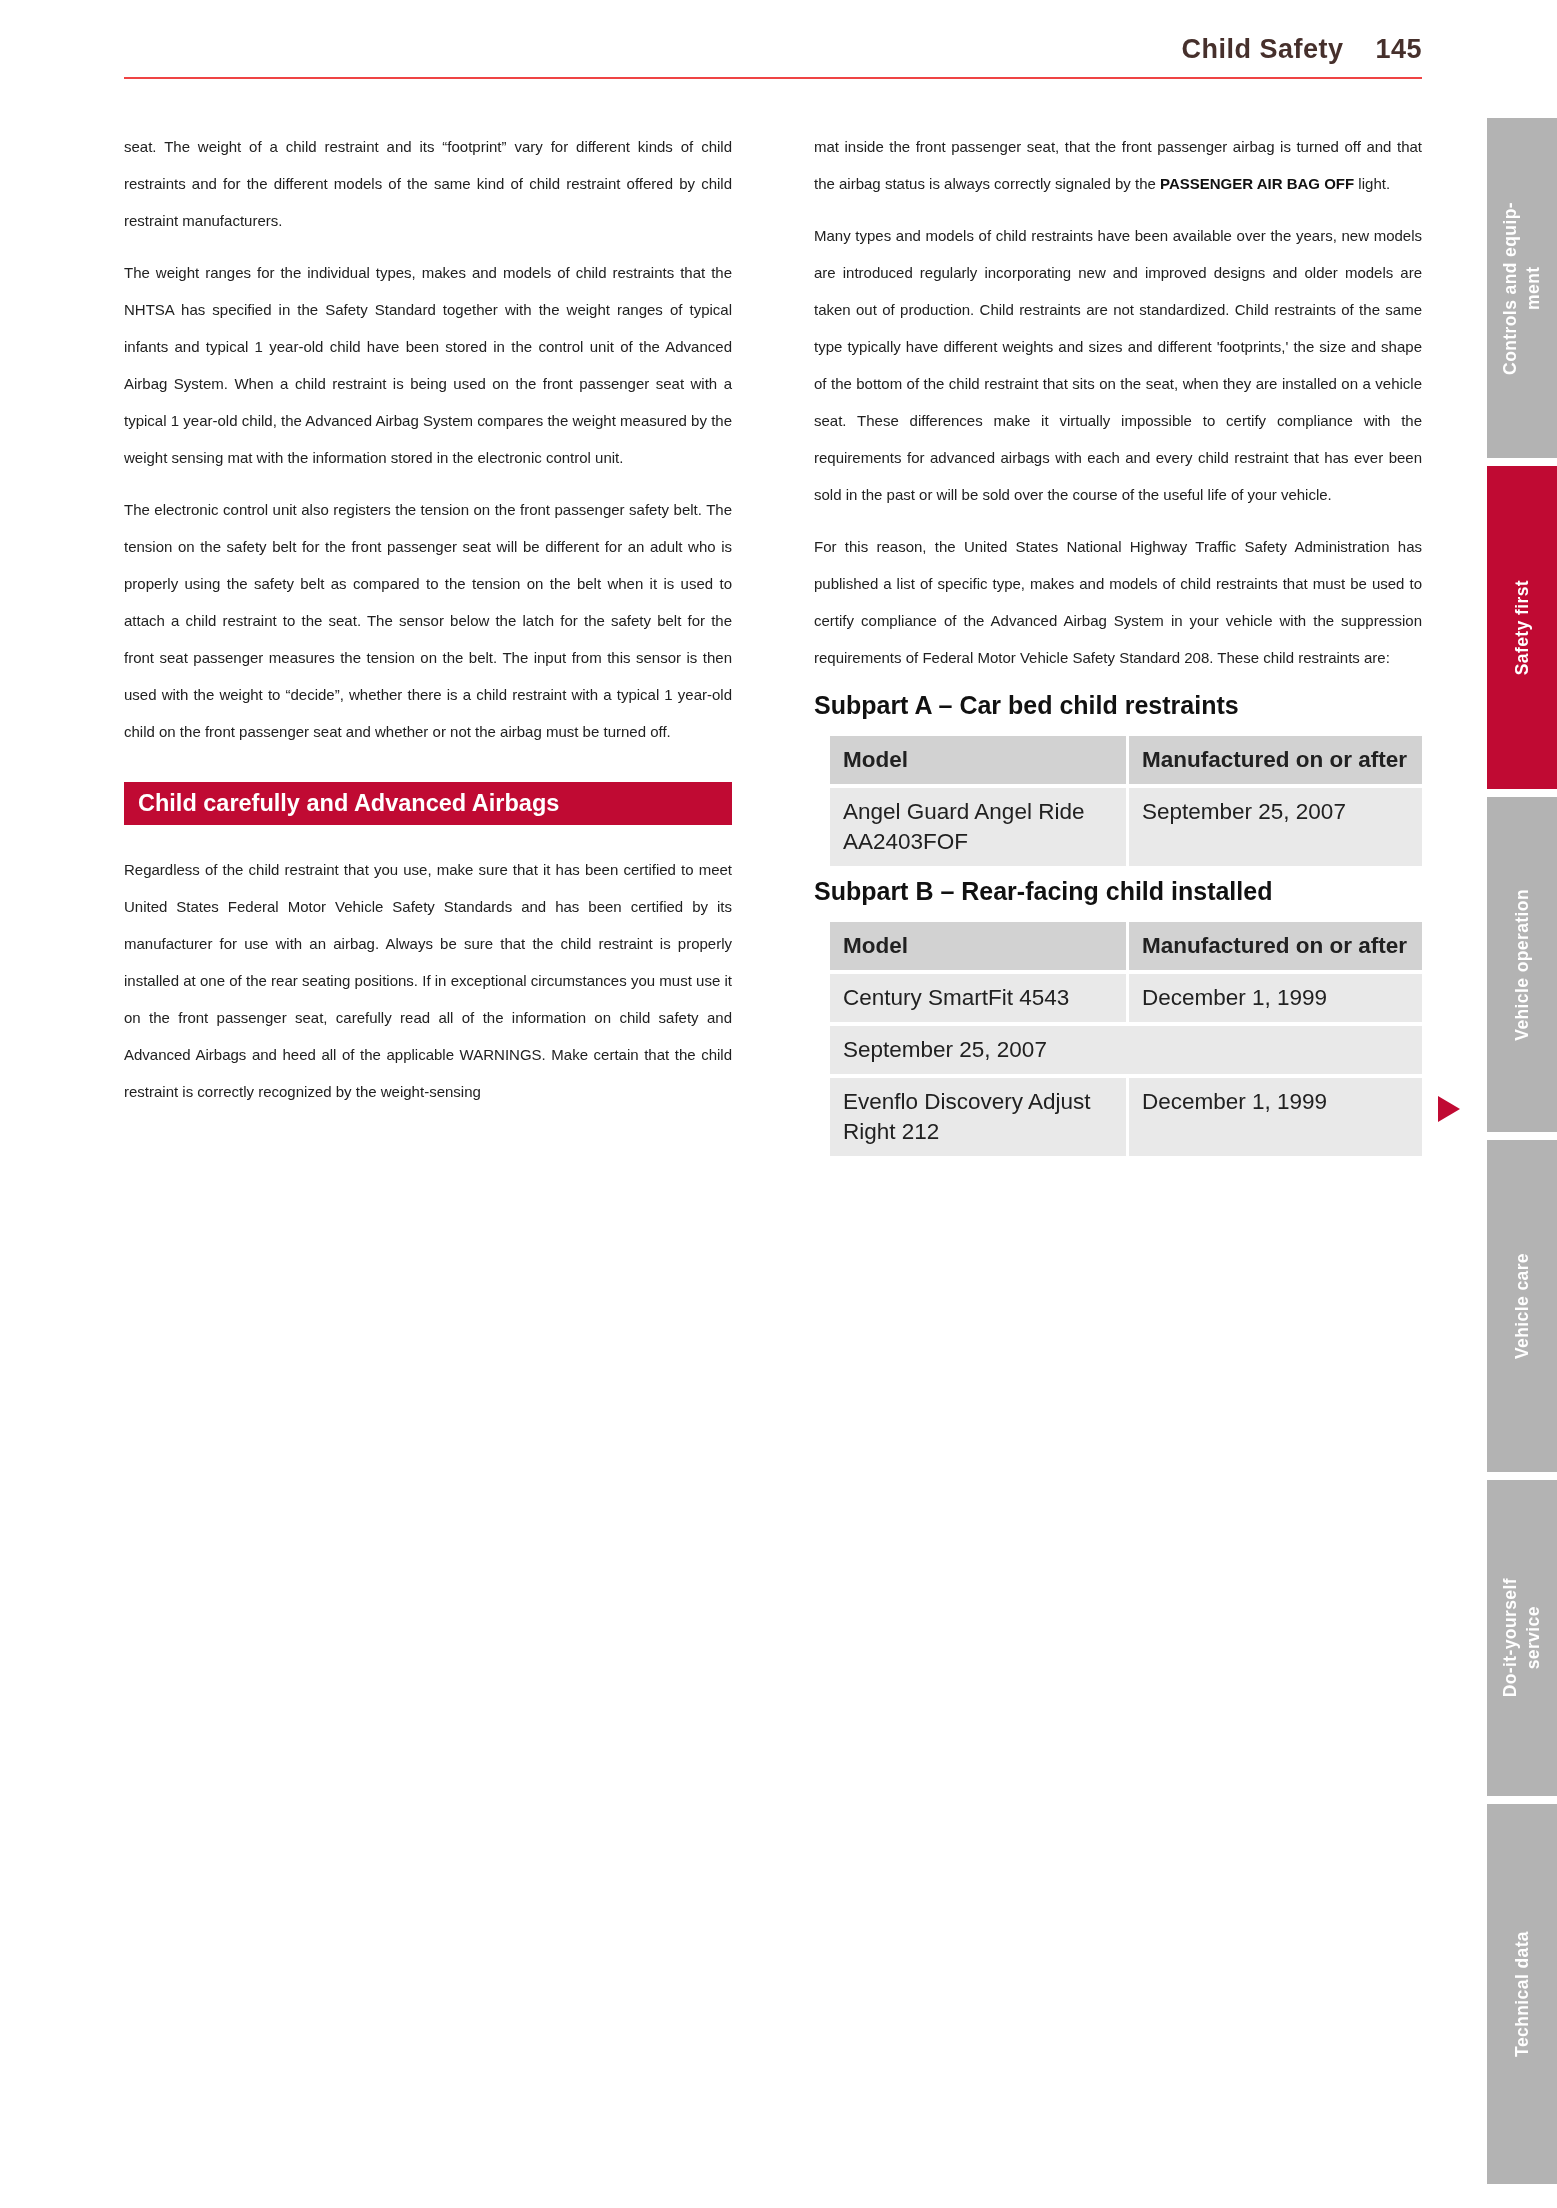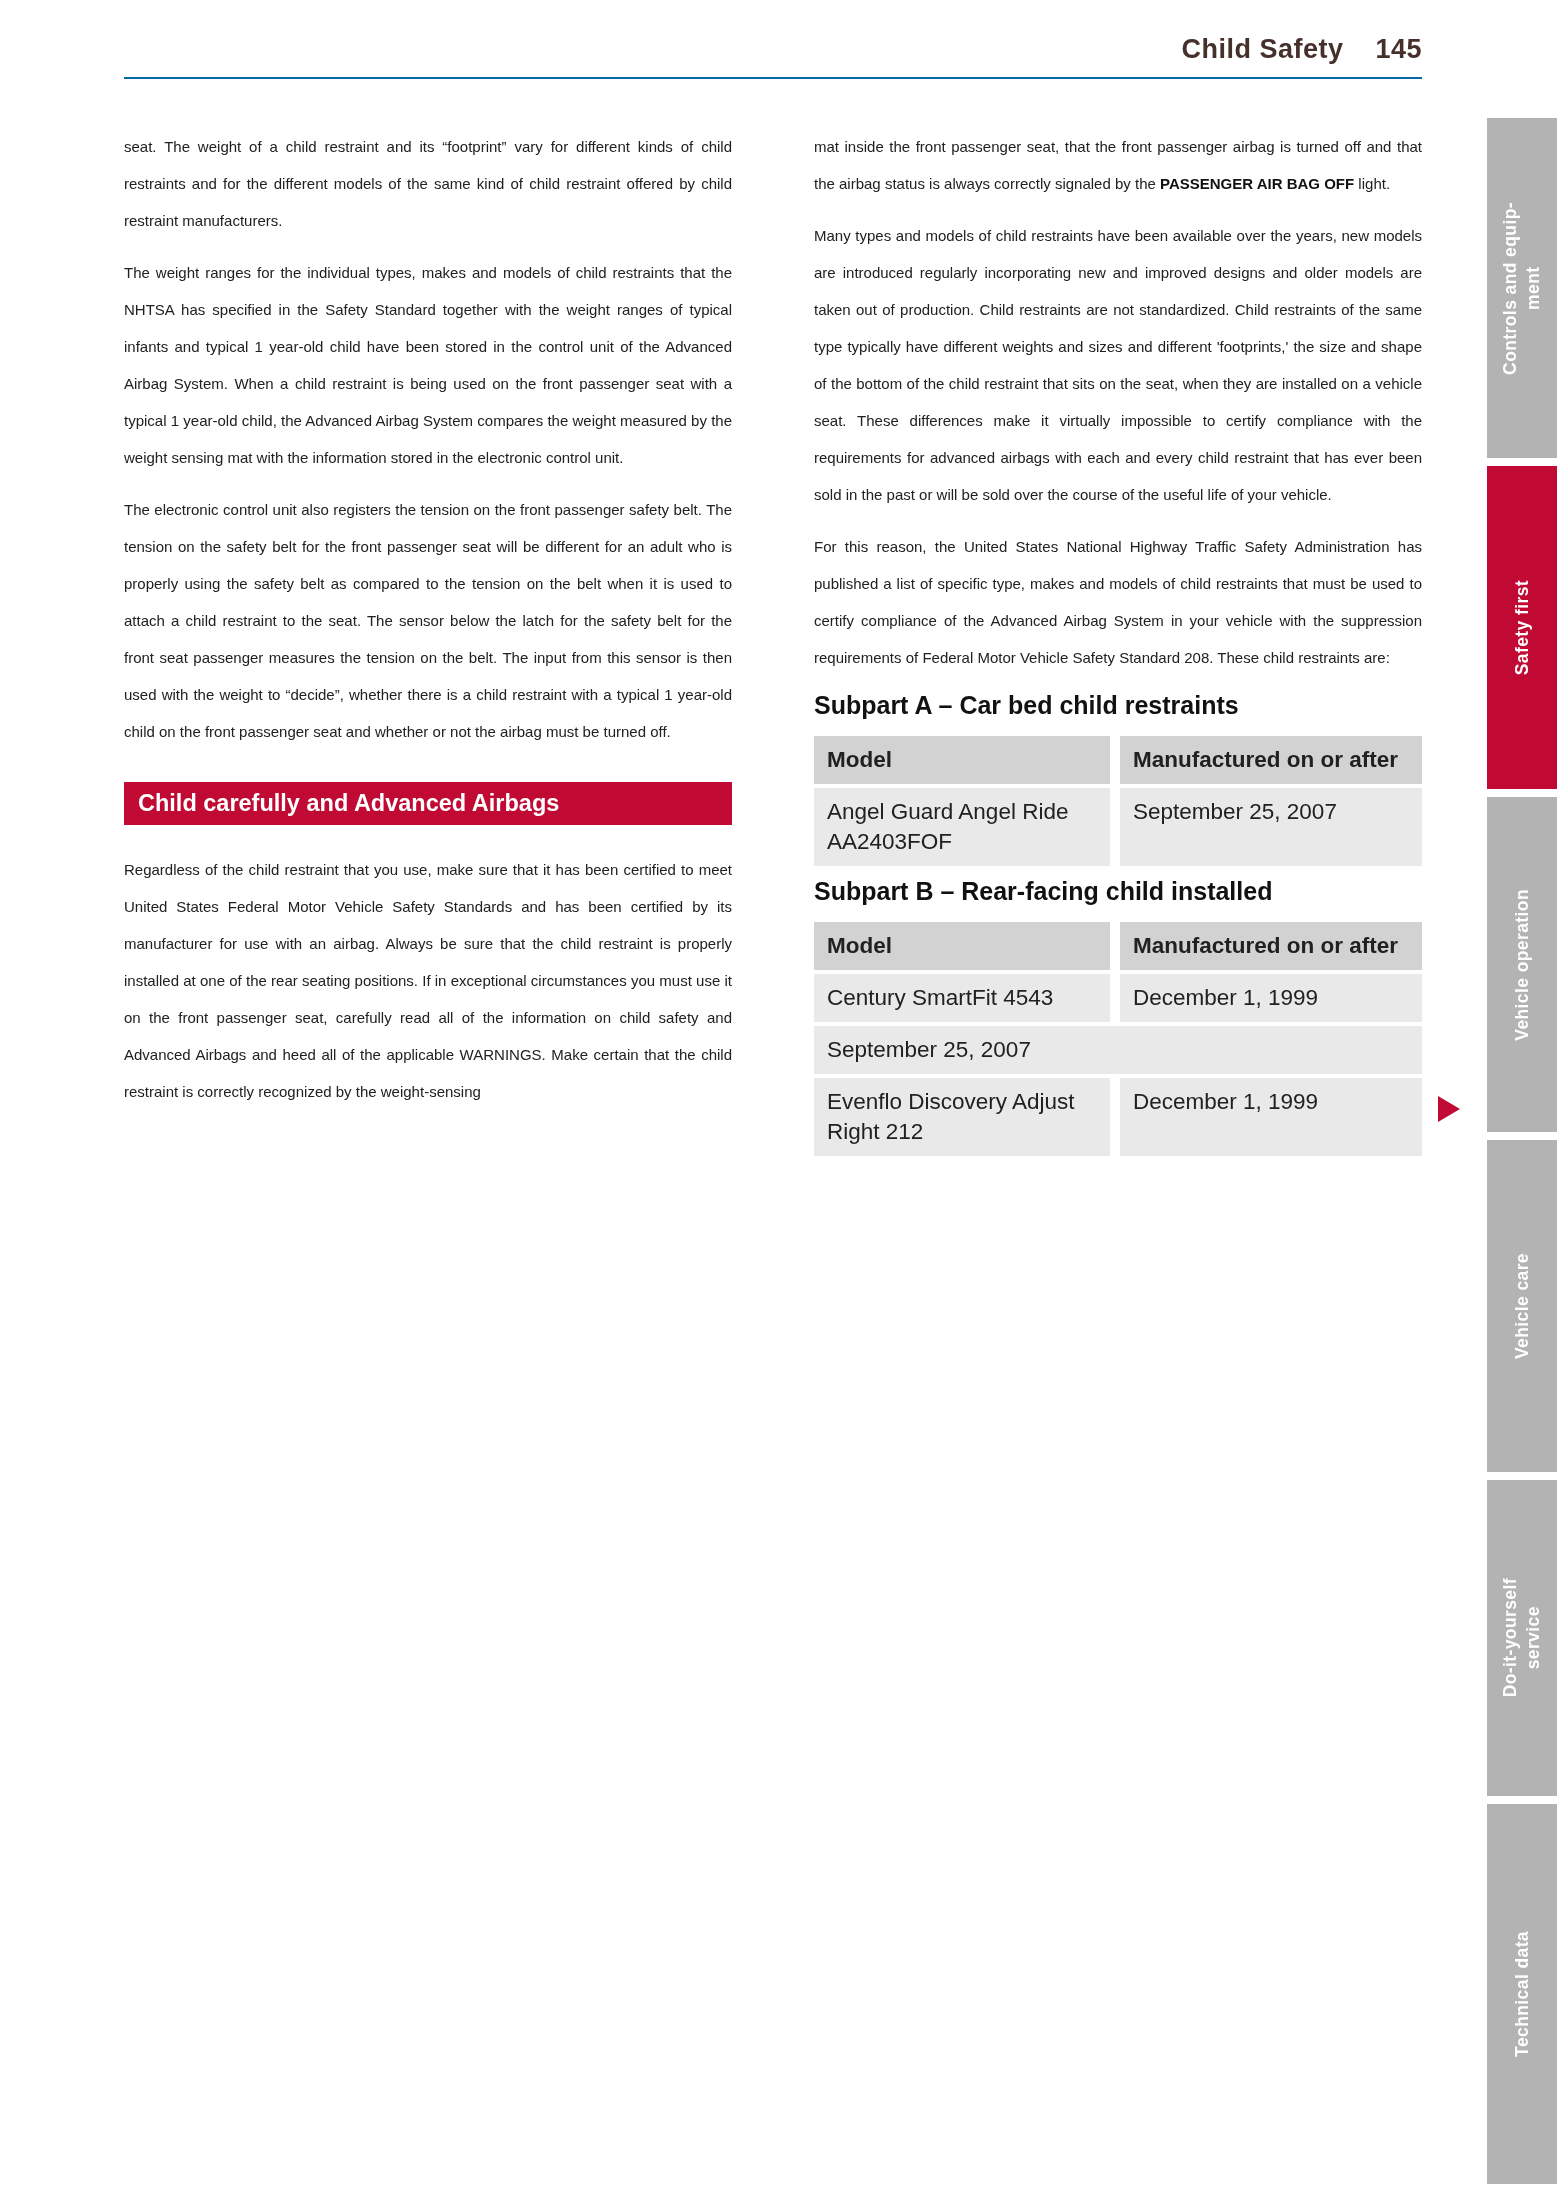--- a/index.html
+++ b/index.html
@@ -13,21 +13,21 @@
     color: #212121;
     overflow: hidden;
   }
 
   
   .page-header {
     position: absolute;
     top: 34px; left: 124px; width: 1298px;
     text-align: right;
     padding-bottom: 12px;
-    border-bottom: 2px solid #0369a1;
+    border-bottom: 2px solid #ef4444;
     font-weight: bold;
     font-size: 27px;
     color: #46302c;
     letter-spacing: 0.5px;
   }
   .page-header .pagenum { margin-left: 32px; }
 
   
   .content {
     position: absolute;
@@ -56,21 +56,21 @@
 
   .subpart {
     font-size: 25px;
     font-weight: bold;
     color: #111111;
     margin: 11px 0 16px 0;
   }
 
   
   .dtable { position: relative; margin-bottom: 10px; }
-  .trow { display: flex; gap: 10px; margin-bottom: 4px; }
+  .trow { display: flex; gap: 3px; margin-bottom: 4px; margin-left: 16px; }
   .tcell {
     background: #e9e9e9;
     padding: 9px 13px;
     font-size: 22.5px;
     line-height: 30px;
     color: #212121;
   }
   .tcell.model { width: 296px; }
   .tcell.date  { flex: 1; }
   .thead .tcell { background: #d2d2d2; font-weight: bold; }

